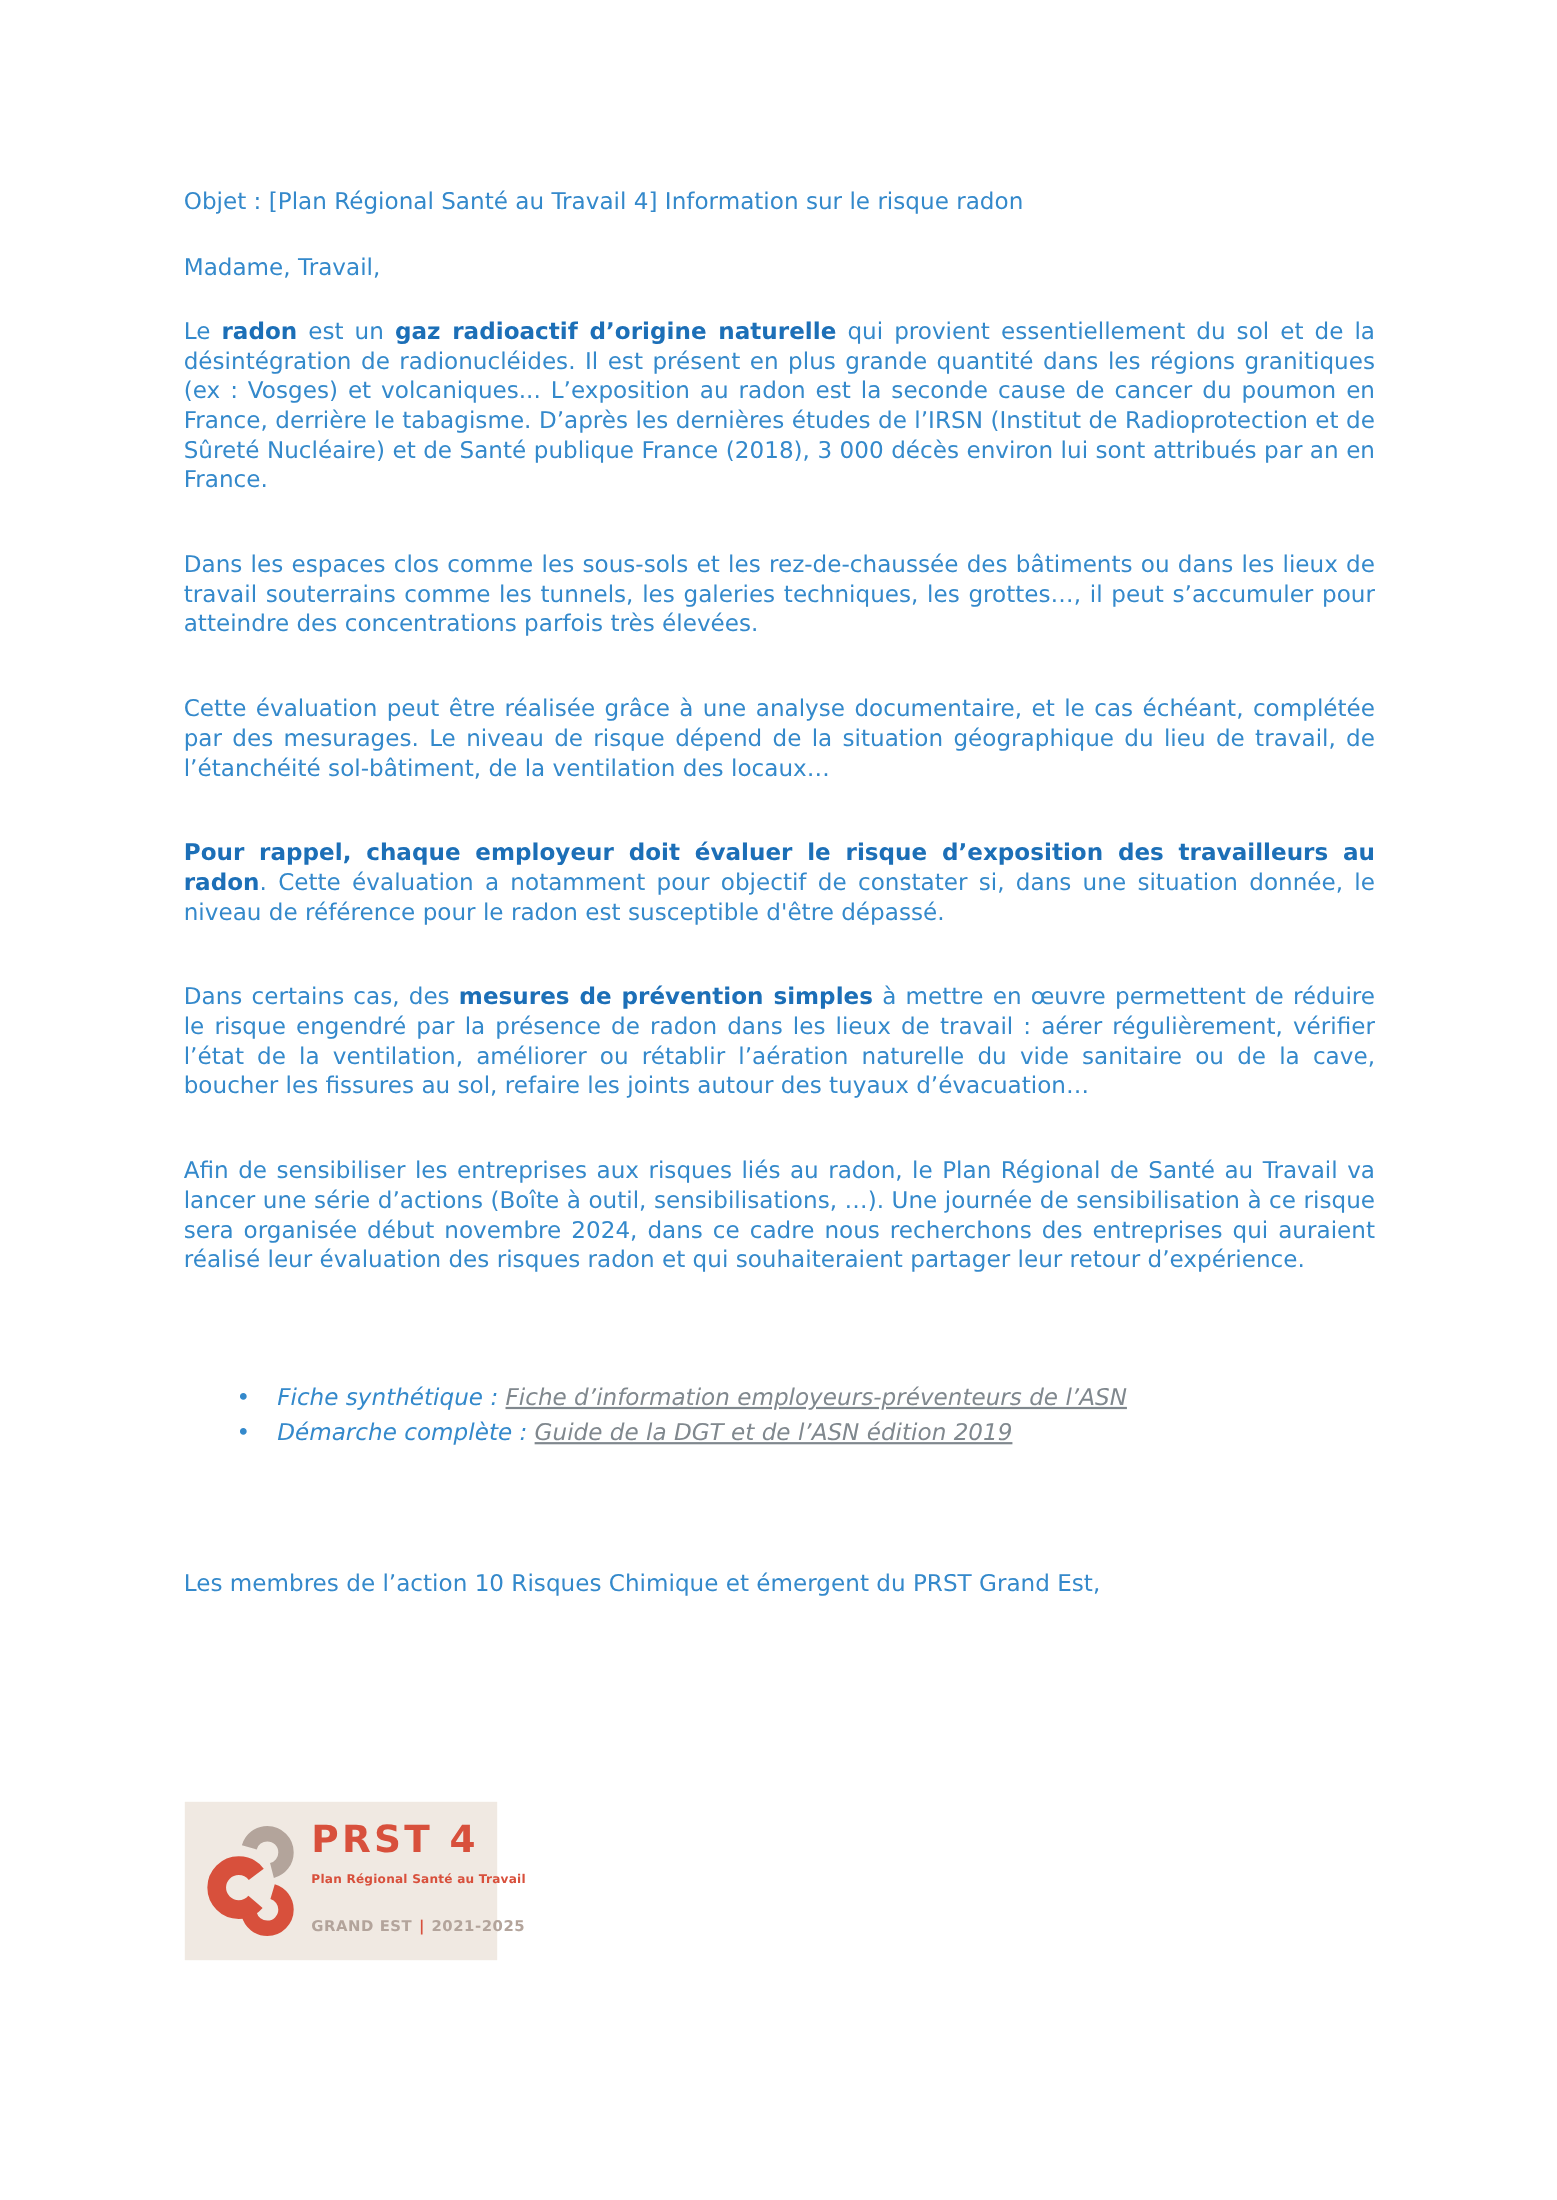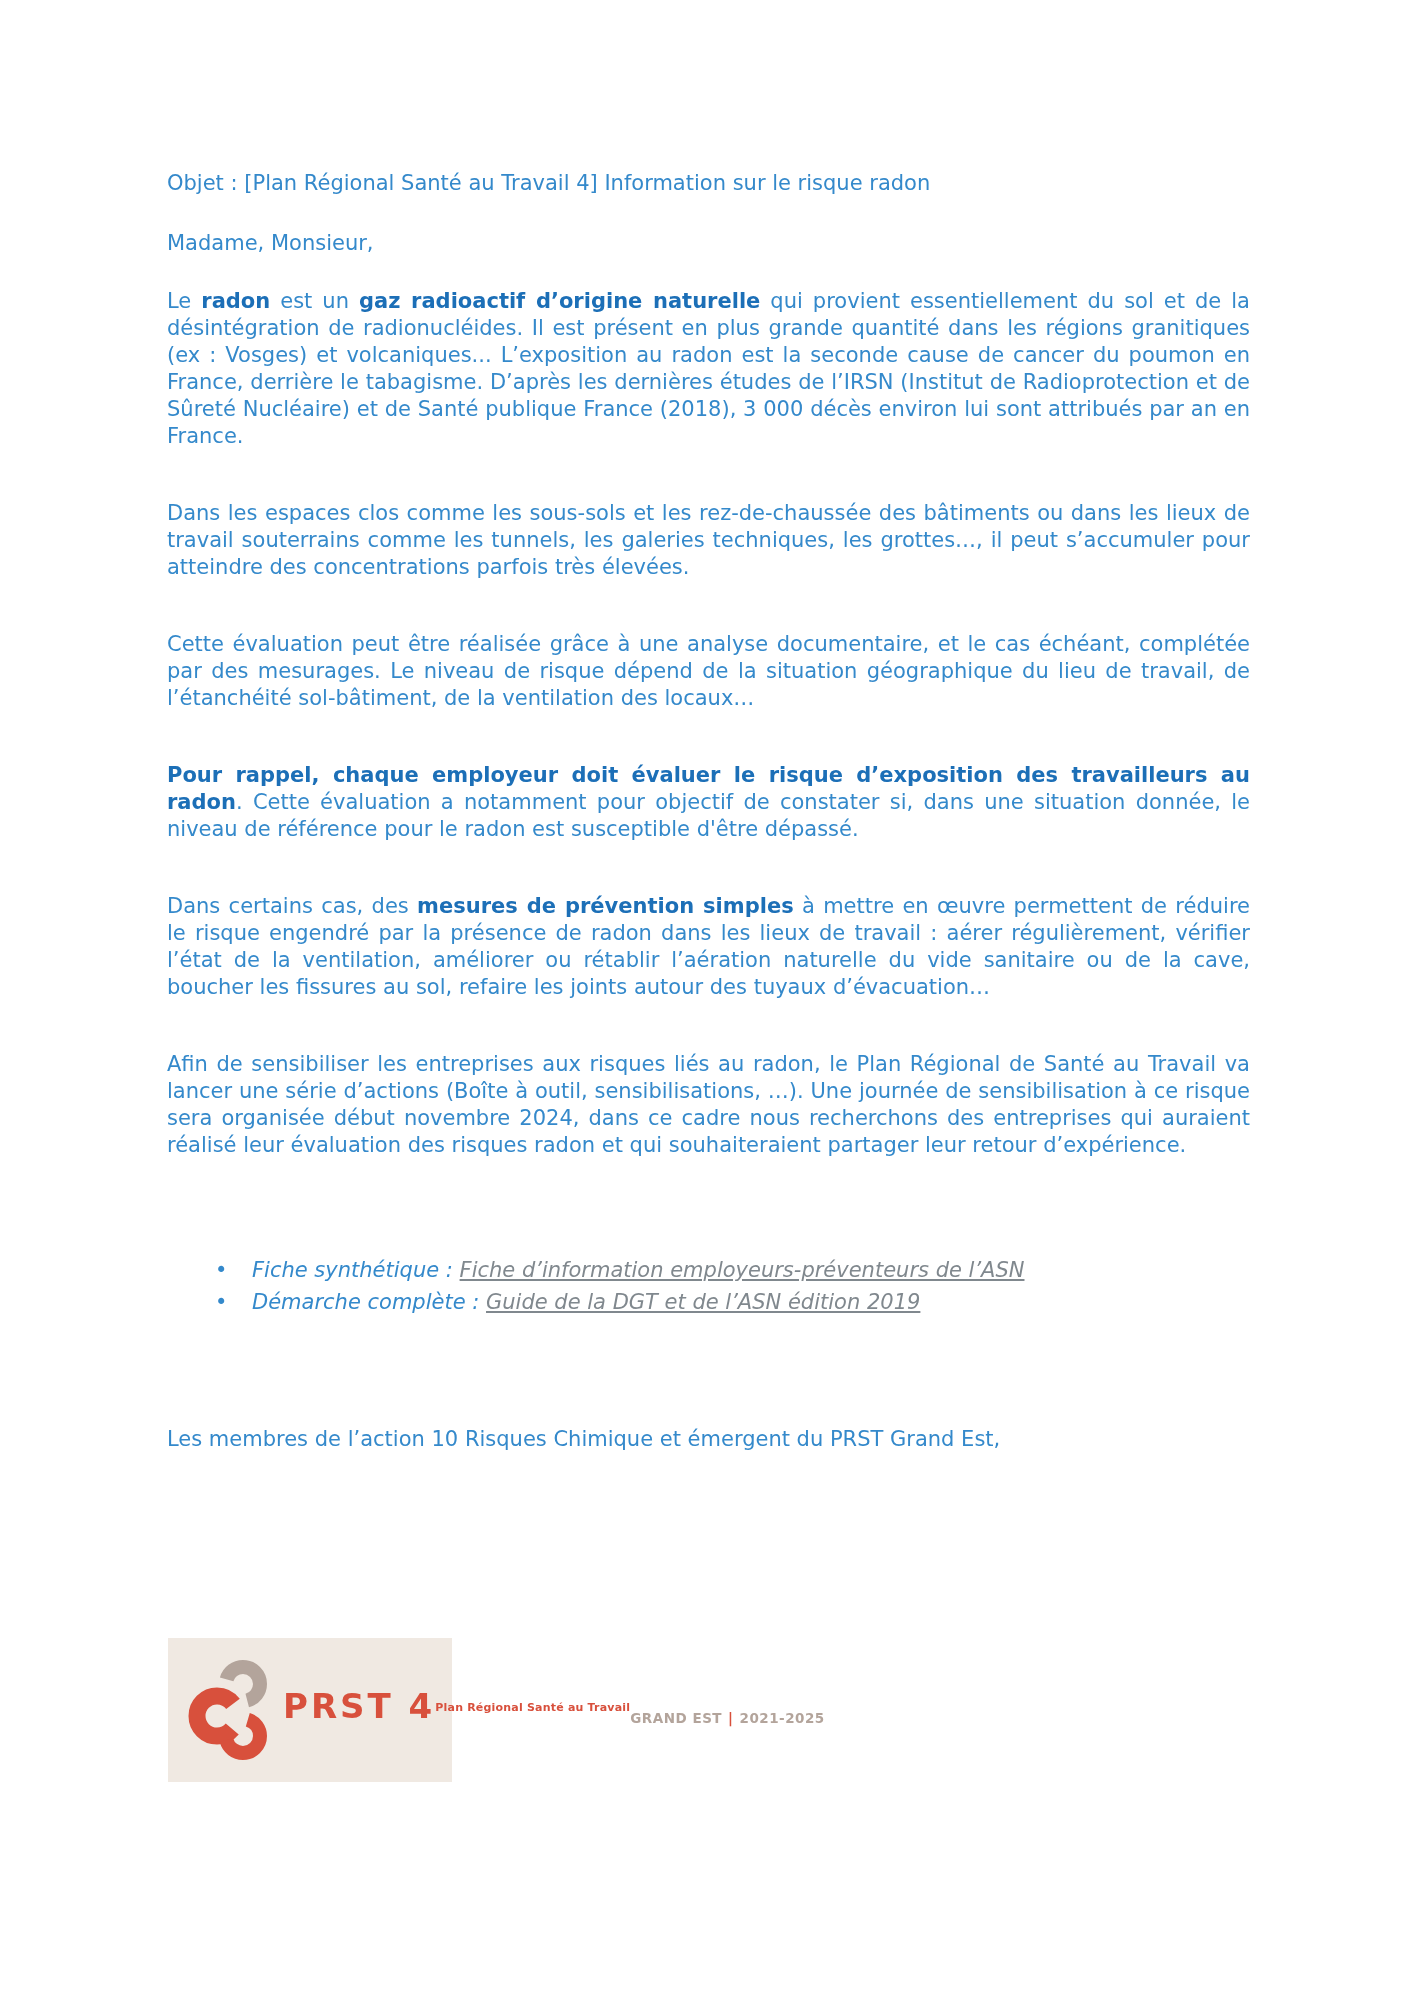--- a/index.html
+++ b/index.html
@@ -43,35 +43,35 @@
     background:var(--logo-bg);
     display:flex;
     align-items:center;
     box-sizing:border-box;
     padding-left:20px;
   }
   .logo-mark{width:80px;height:112px;flex:none;}
   .logo-mark circle{fill:none;}
   .c-red{stroke:var(--logo-red);}
   .c-grey{stroke:var(--logo-grey);}
-  .logo-text{margin-left:15px;display:flex;flex-direction:row;font-style:normal;}
+  .logo-text{margin-left:15px;display:flex;flex-direction:column;font-style:normal;}
   .logo-title{font-size:34px;font-weight:bold;color:var(--logo-red);letter-spacing:3px;line-height:34px;white-space:nowrap;}
   .logo-subtitle{font-size:11px;font-weight:bold;color:var(--logo-red);letter-spacing:0.2px;margin-top:5px;white-space:nowrap;text-align:right;}
   .logo-region{font-size:13.5px;font-weight:bold;color:var(--logo-grey);letter-spacing:0.5px;margin-top:16px;white-space:nowrap;}
   .logo-region .sep{color:var(--logo-red);margin:0 6px;}
 </style>
 </head>
 <body>
 
 <div class="page">
   <div class="content">
 
     <p class="subject">Objet : [Plan Régional Santé au Travail 4] Information sur le risque radon</p>
 
-    <p class="salutation">Madame, Monsieur,</p>
+    <p class="salutation">Madame, Travail,</p>
 
     <p class="para"><span class="seg-plain">Le </span><span class="seg-bold">radon</span><span class="seg-plain"> est un </span><span class="seg-bold">gaz radioactif d’origine naturelle</span><span class="seg-plain"> qui provient essentiellement du sol et de la désintégration de radionucléides. Il est présent en plus grande quantité dans les régions granitiques (ex : Vosges) et volcaniques... L’exposition au radon est la seconde cause de cancer du poumon en France, derrière le tabagisme. D’après les dernières études de l’IRSN (Institut de Radioprotection et de Sûreté Nucléaire) et de Santé publique France (2018), 3 000 décès environ lui sont attribués par an en France.</span></p>
 
     <p class="para"><span class="seg-plain">Dans les espaces clos comme les sous-sols et les rez-de-chaussée des bâtiments ou dans les lieux de travail souterrains comme les tunnels, les galeries techniques, les grottes…, il peut s’accumuler pour atteindre des concentrations parfois très élevées.</span></p>
 
     <p class="para"><span class="seg-plain">Cette évaluation peut être réalisée grâce à une analyse documentaire, et le cas échéant, complétée par des mesurages. Le niveau de risque dépend de la situation géographique du lieu de travail, de l’étanchéité sol-bâtiment, de la ventilation des locaux…</span></p>
 
     <p class="para"><span class="seg-bold">Pour rappel, chaque employeur doit évaluer le risque d’exposition des travailleurs au radon</span><span class="seg-plain">. Cette évaluation a notamment pour objectif de constater si, dans une situation donnée, le niveau de référence pour le radon est susceptible d'être dépassé.</span></p>
 
     <p class="para"><span class="seg-plain">Dans certains cas, des </span><span class="seg-bold">mesures de prévention simples</span><span class="seg-plain"> à mettre en œuvre permettent de réduire le risque engendré par la présence de radon dans les lieux de travail : aérer régulièrement, vérifier l’état de la ventilation, améliorer ou rétablir l’aération naturelle du vide sanitaire ou de la cave, boucher les fissures au sol, refaire les joints autour des tuyaux d’évacuation…</span></p>

